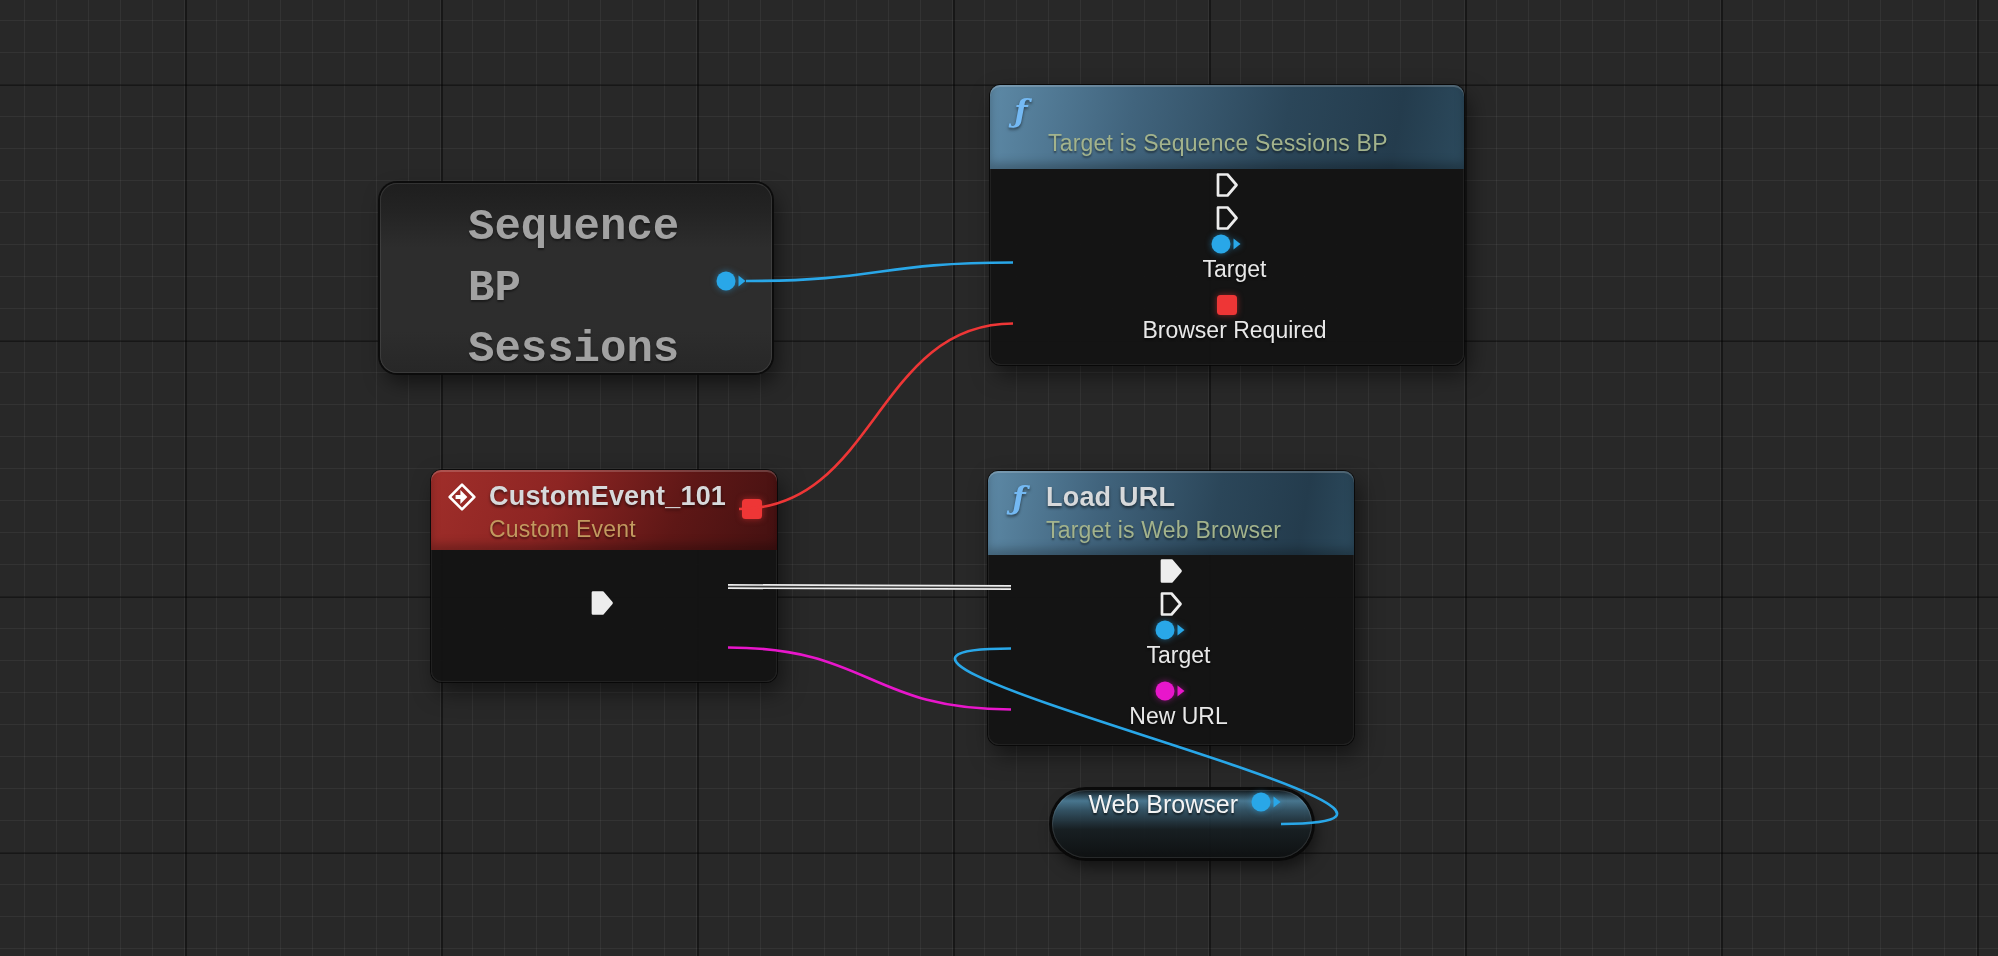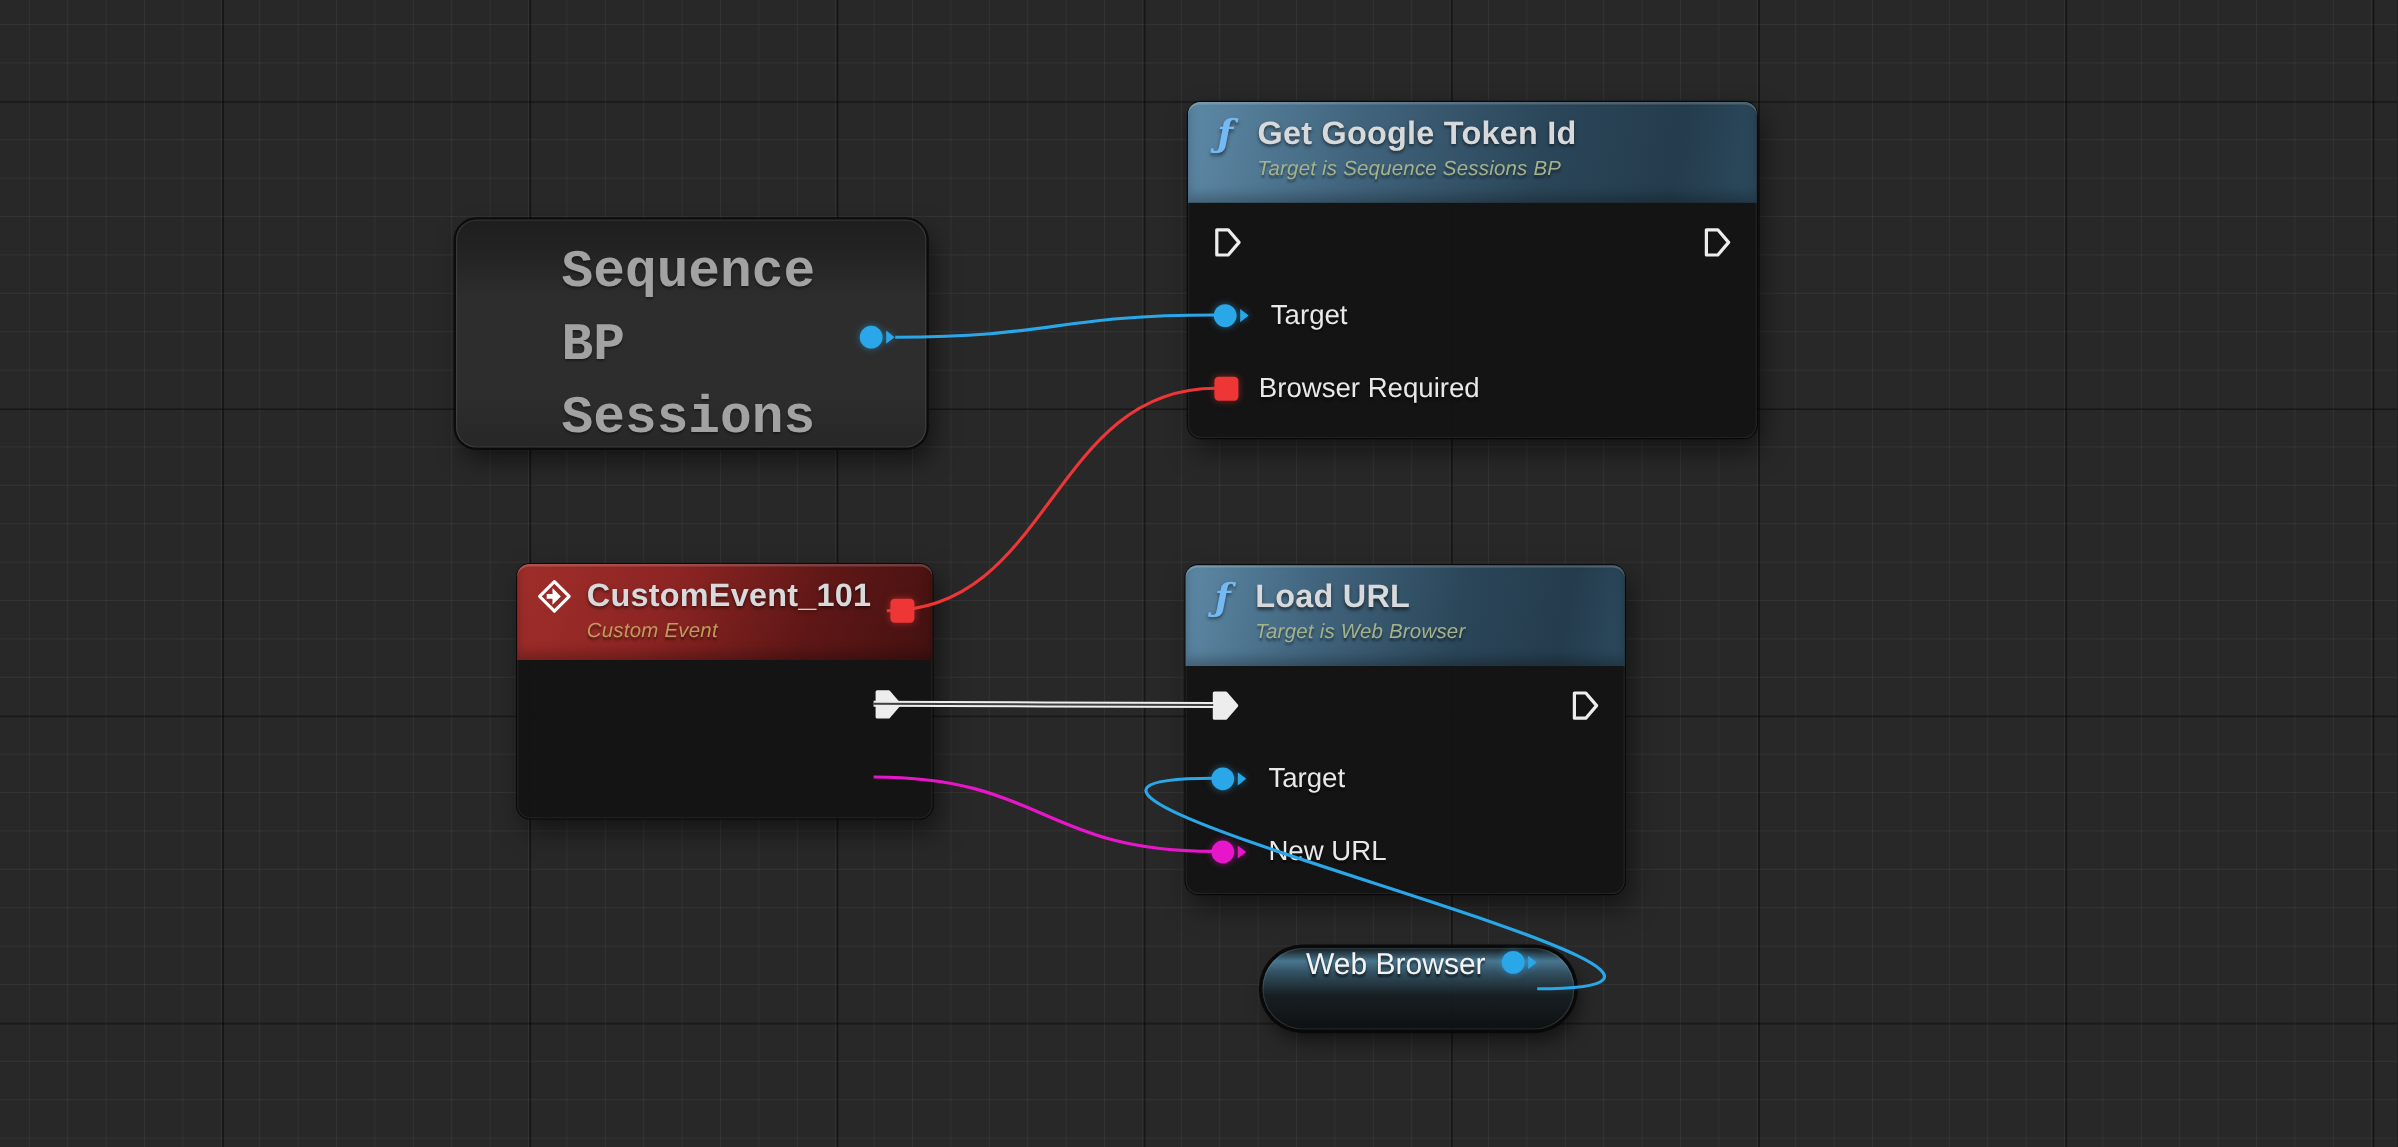--- a/index.html
+++ b/index.html
@@ -31,26 +31,26 @@
   }
   .hdr-blue{background:linear-gradient(100deg,#5d89a6 0%,#41647d 30%,#2b4659 62%,#243c4d 85%,#2c4a5d 100%);}
   .hdr-red{background:linear-gradient(115deg,#a02e2a 0%,#8d2523 35%,#5e1716 70%,#441111 100%);}
   .hdr-title-row{display:flex;align-items:center;gap:12px;}
   .hdr-icon-f{
     font-family:"DejaVu Serif",serif;font-style:italic;font-weight:700;
     font-size:31px;color:#74b9f3;line-height:30px;width:30px;text-align:center;
     text-shadow:0 2px 3px rgba(0,0,0,0.5);
   }
   .hdr-title{font-size:27px;font-weight:700;color:#d7d9db;text-shadow:0 2px 3px rgba(0,0,0,0.55);letter-spacing:0.2px;}
-  .hdr-sub{margin:4px 0 0 42px;font-size:17px;font-style:italic;letter-spacing:0.2px;text-shadow:0 2px 2px rgba(0,0,0,0.45);}
+  .hdr-sub{margin:4px 0 0 42px;font-size:23px;letter-spacing:0.2px;text-shadow:0 2px 2px rgba(0,0,0,0.45);}
   .sub-green{color:#a3b38c;}
   .sub-tan{color:#c29a5f;}
   .fn-body{padding-top:2px;}
   .evt-body{padding-top:6px;}
-  .pin-row{height:61px;display:flex;align-items:center;padding:0 20px;}
+  .pin-row{height:61px;display:flex;align-items:center;padding:0 20px;flex-direction:column;}
   .row-split{justify-content:space-between;}
   .row-right{justify-content:flex-end;padding-right:24px;}
   .pin-label{font-size:23px;color:#e8e8e8;text-shadow:0 2px 2px rgba(0,0,0,0.5);}
   .in-gap{margin-left:15px;}
   .out-gap{margin-right:13px;}
   .pin{display:block;flex:none;}
   .hdr-delegate-pin{position:absolute;right:13px;top:27px;}
 
   
   .varbox{
@@ -91,21 +91,20 @@
     <svg class="pin data-pin varbox-pin" data-connected="true" width="34" height="24" viewBox="0 0 34 24" style="color: rgb(41, 167, 232); filter: drop-shadow(rgba(41, 167, 232, 0.533) 0px 0px 3px);">
       <circle data-part="fill" cx="11" cy="12" r="9.5"></circle>
         <path data-part="fill" d="M23.5 6.5 L30.5 12 L23.5 17.5 Z"></path>
     </svg>
   </div>
 
   <div class="node fn-node" id="node-token" style="left: 990px; top: 85px; width: 474px; height: 280px;">
     <div class="fn-header hdr-blue">
       <div class="hdr-title-row">
         <span class="hdr-icon-f">ƒ</span>
-        <span class="hdr-title">Get Google Token Id</span>
       </div>
       <div class="hdr-sub sub-green">Target is Sequence Sessions BP</div>
     </div>
     <div class="fn-body">
       <div class="pin-row row-split">
         <svg class="pin exec-pin" data-connected="false" width="26" height="28" viewBox="0 0 26 28" style="color: rgb(237, 237, 237);">
           <path d="M4 3.5 H13.5 L22.5 14 L13.5 24.5 H4 Z"></path>
         </svg>
         <svg class="pin exec-pin" data-connected="false" width="26" height="28" viewBox="0 0 26 28" style="color: rgb(237, 237, 237);">
           <path d="M4 3.5 H13.5 L22.5 14 L13.5 24.5 H4 Z"></path>

